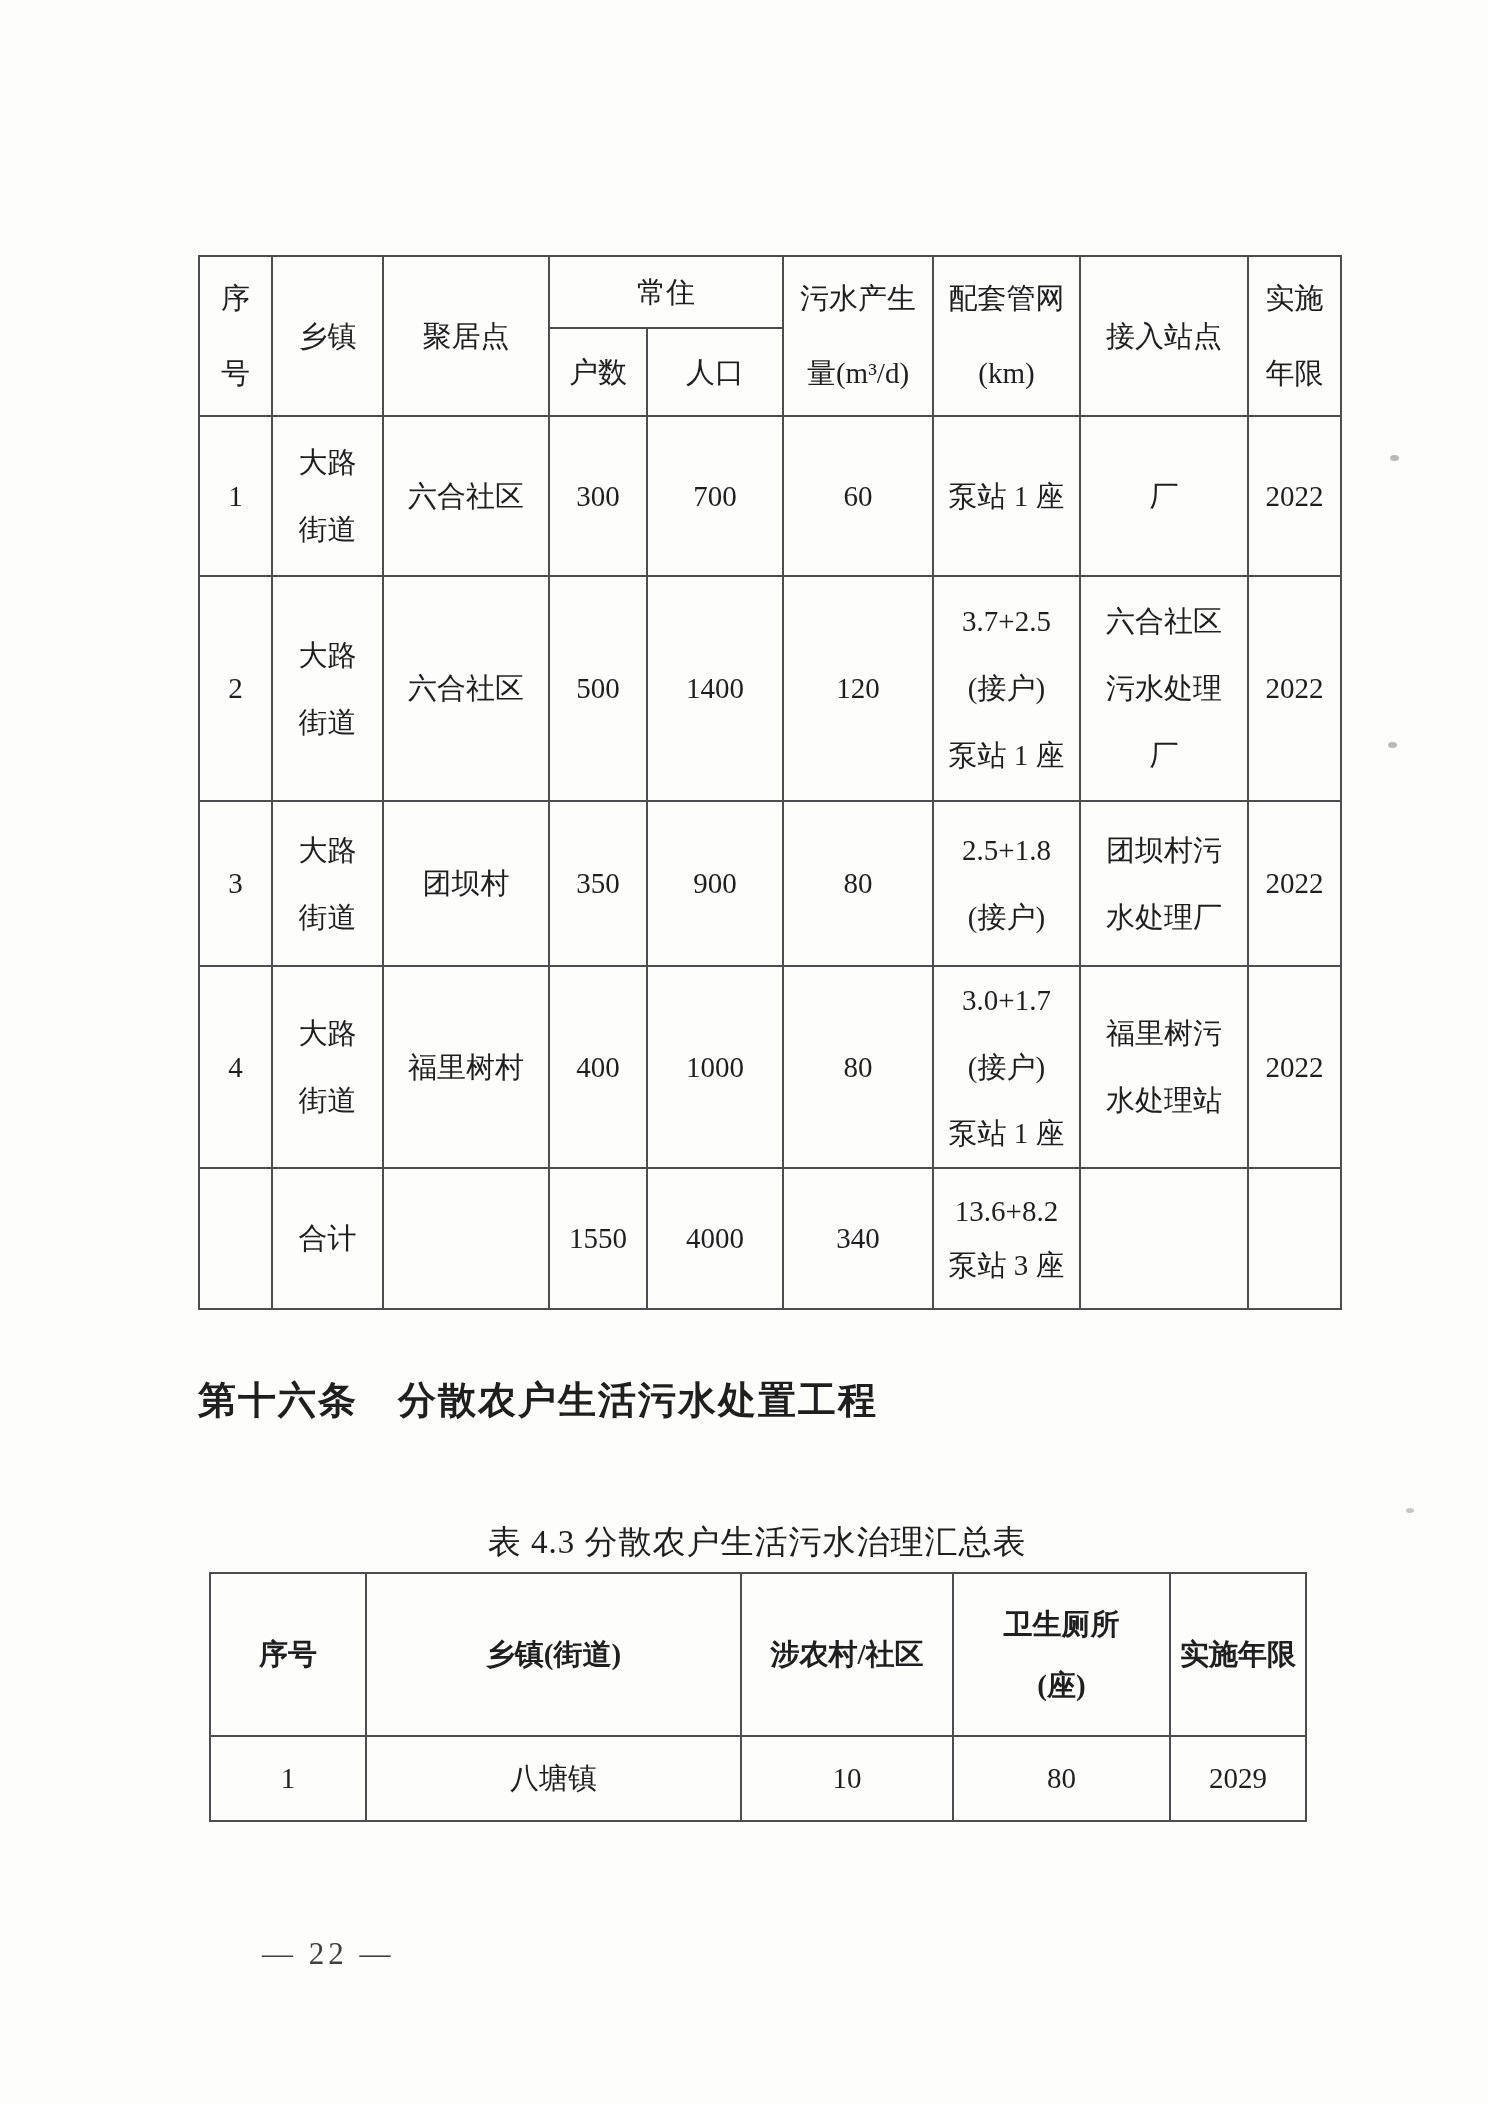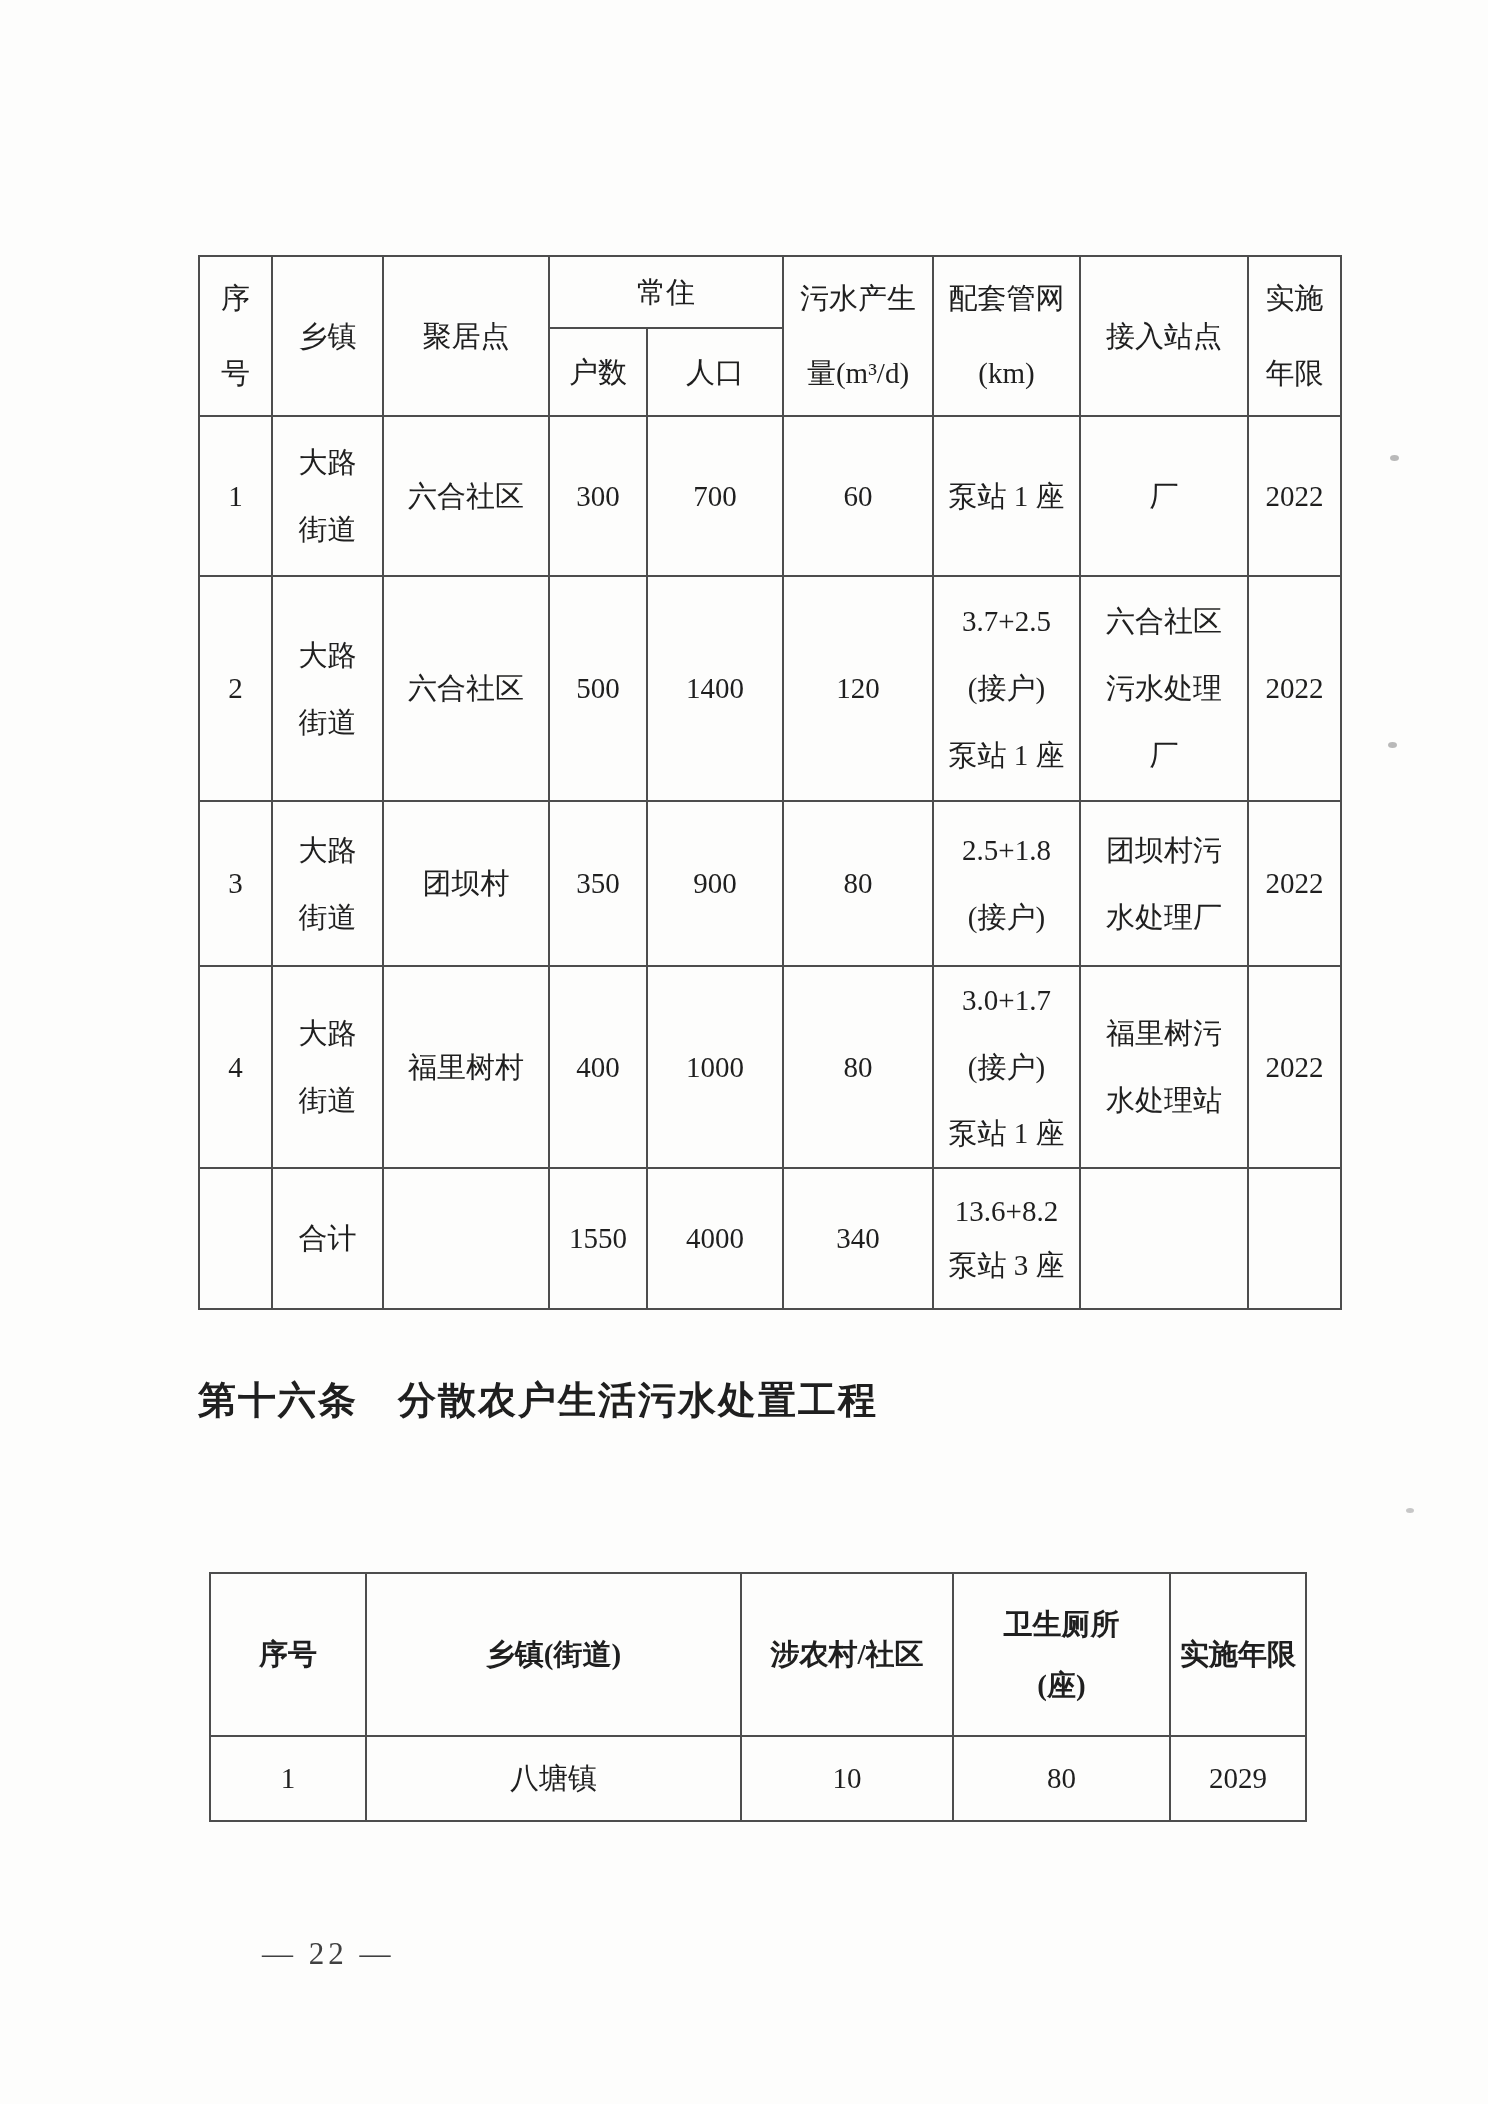--- a/index.html
+++ b/index.html
@@ -164,20 +164,21 @@
       <td>340</td>
       <td>13.6+8.2
 泵站 3 座</td>
       <td></td>
       <td></td>
     </tr>
   </tbody>
     </table>
 
   <div class="heading">第十六条　分散农户生活污水处置工程</div>
+  <div class="caption">表 4.3 分散农户生活污水治理汇总表</div>
 
   <table class="t2">
     <colgroup>
       <col style="width:156px">
         <col style="width:375px">
         <col style="width:212px">
       <col style="width:217px">
         <col style="width:136px">
     </colgroup>
     <tbody>

